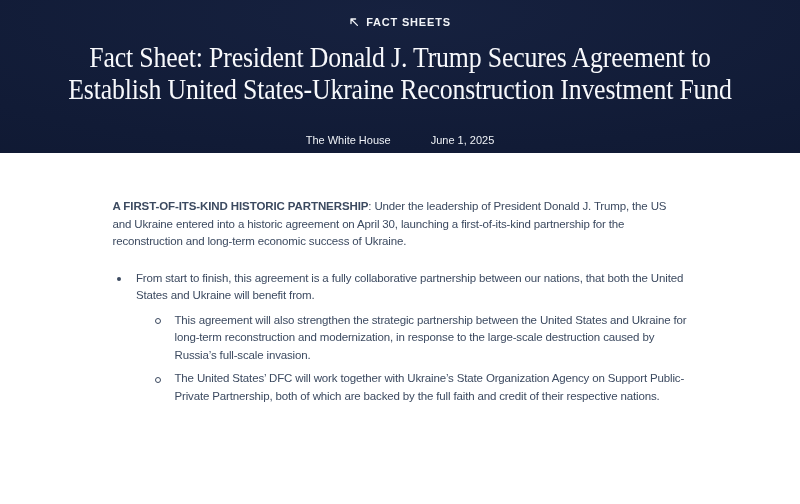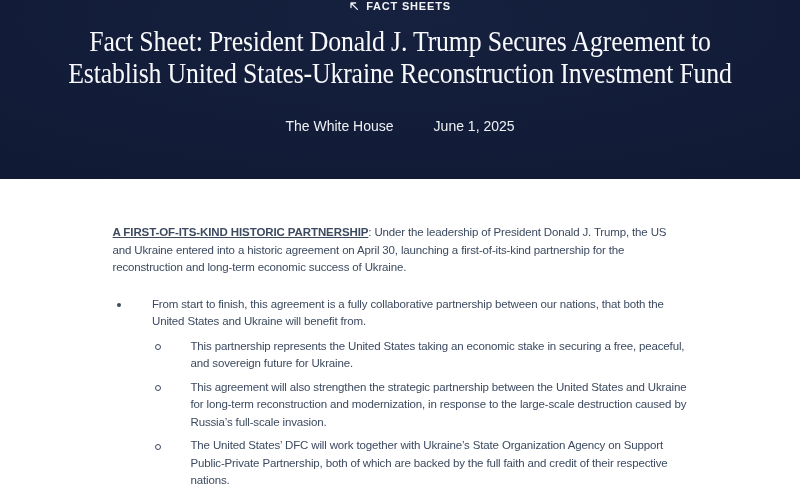--- a/index.html
+++ b/index.html
@@ -9,22 +9,23 @@
     height: 504px;
     overflow: hidden;
     background: #ffffff;
     font-family: "Liberation Sans", sans-serif;
   }
   .page { width: 800px; height: 504px; }
 
   
   .hero {
     background: radial-gradient(120% 160% at 50% 10%, #16213f 0%, #111b36 55%, #0e172f 100%);
-    height: 179px;
+    height: 153px;
     box-sizing: border-box;
+    padding-top: 16px;
     color: #ffffff;
   }
   .kicker {
     display: flex;
     align-items: center;
     justify-content: center;
     gap: 7px;
     font-size: 11px;
     font-weight: 700;
     letter-spacing: 0.8px;
@@ -45,36 +46,36 @@
     line-height: 32px;
     transform: scaleX(0.86);
     transform-origin: 50% 50%;
     letter-spacing: -0.2px;
   }
   .meta {
     margin-top: 29px;
     display: flex;
     justify-content: center;
     gap: 40px;
-    font-size: 14px;
+    font-size: 11px;
     color: #eef1f6;
   }
 
   
   .article {
     width: 575px;
     margin: 0 auto;
     padding-top: 45px;
     color: #3c4a60;
     font-size: 11.5px;
     letter-spacing: -0.15px;
     line-height: 17.5px;
   }
   .lead { margin: 0 0 19px 0; }
-  .lead .lead-bold { font-weight: 700; letter-spacing: -0.1px; text-decoration: underline; }
+  .lead .lead-bold { font-weight: 700; letter-spacing: -0.1px; }
 
   .blist { }
   .li { display: flex; align-items: flex-start; }
   .li-l1 { margin-bottom: 7px; }
   .li-l1 .marker {
     flex: none;
     width: 4.5px; height: 4.5px;
     border-radius: 50%;
     background: #3c4a60;
     margin: 7px 15px 0 4px;
@@ -82,21 +83,21 @@
   .sublist { margin: 4px 0 2px 38px; }
   .li-l2 { margin-bottom: 6px; }
   .li-l2 .marker {
     flex: none;
     width: 4px; height: 4px;
     border-radius: 50%;
     background: transparent;
     border: 1.2px solid #3c4a60;
     margin: 6.5px 14px 0 4px;
   }
-  .li .txt { flex: 1 1 auto; margin-left: 16px; }
+  .li .txt { flex: 1 1 auto; }
 </style>
 </head>
 <body>
 
 <div class="page">
 
   <header class="hero">
     <div class="kicker">
       <span>
         <svg width="10" height="10" viewBox="0 0 10 10" fill="none">
@@ -124,24 +125,20 @@
     <div class="blist">
 
       <div class="li li-l1">
         <span class="marker"></span>
         <span class="txt">From start to finish, this agreement is a fully collaborative partnership between our nations, that both the United States and Ukraine will benefit from.</span>
       </div>
 
       <div class="sublist">
         <div class="li li-l2">
           <span class="marker"></span>
-          <span class="txt">This partnership represents the United States taking an economic stake in securing a free, peaceful, and sovereign future for Ukraine.</span>
-        </div>
-        <div class="li li-l2">
-          <span class="marker"></span>
           <span class="txt">This agreement will also strengthen the strategic partnership between the United States and Ukraine for long-term reconstruction and modernization, in response to the large-scale destruction caused by Russia’s full-scale invasion.</span>
         </div>
       </div>
 
 
       <div class="sublist">
         <div class="li li-l2">
           <span class="marker"></span>
           <span class="txt">The United States’ DFC will work together with Ukraine’s State Organization Agency on Support Public-Private Partnership, both of which are backed by the full faith and credit of their respective nations.</span>
         </div>

